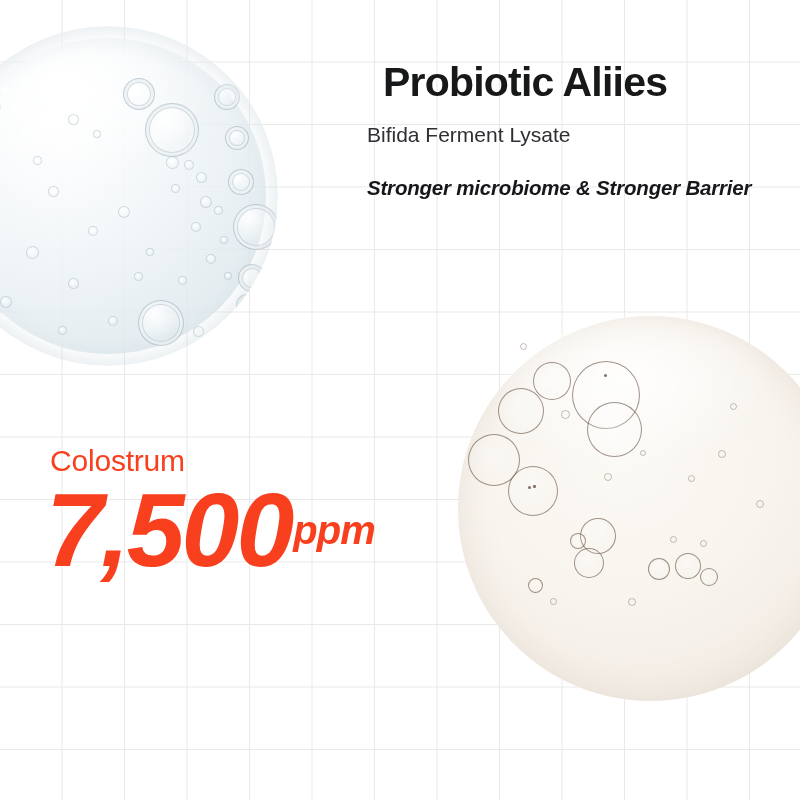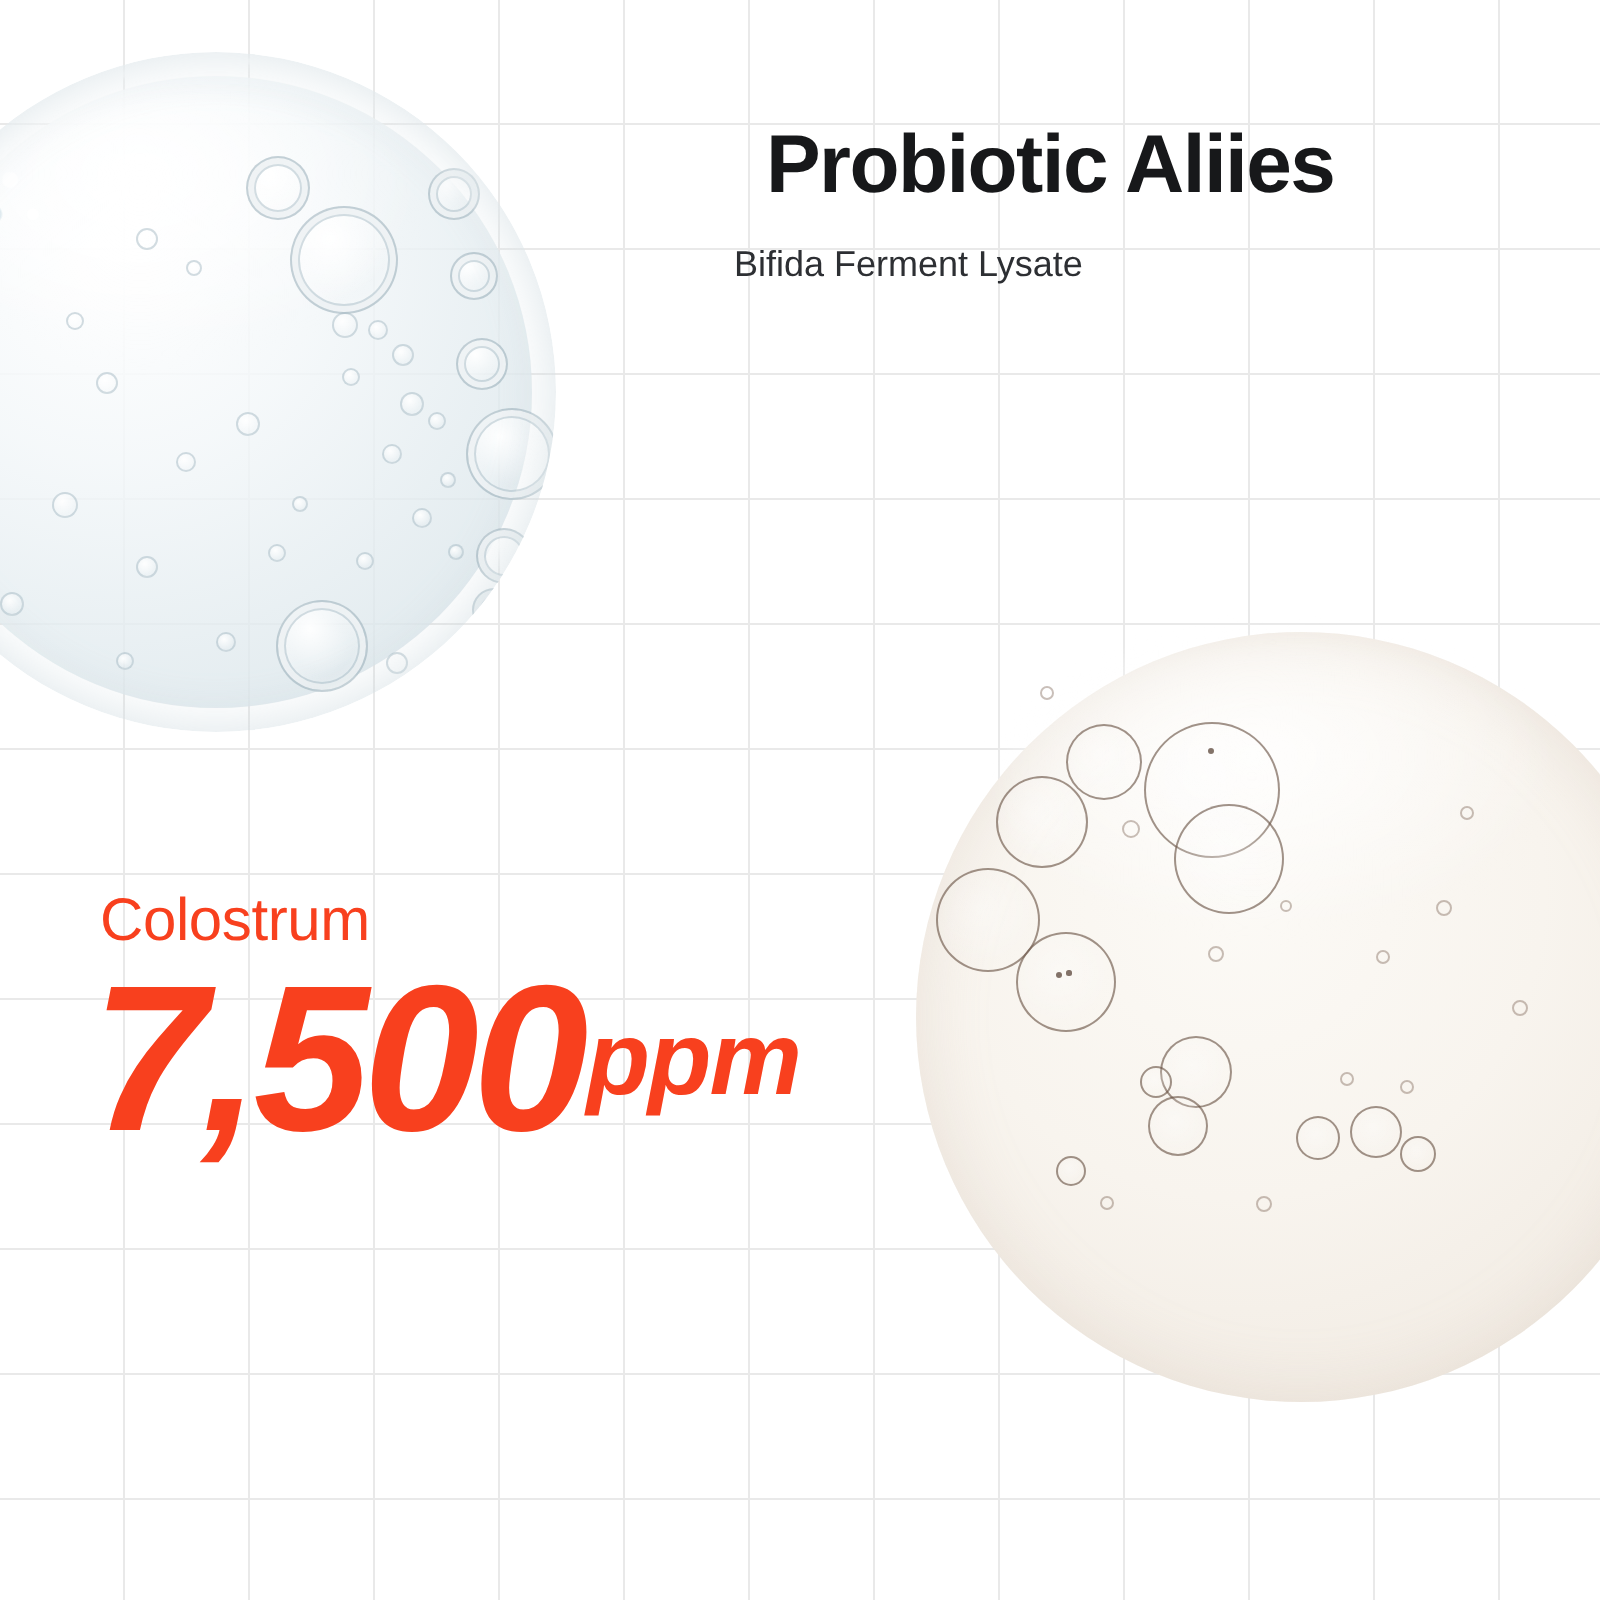--- a/index.html
+++ b/index.html
@@ -206,21 +206,21 @@
   .headline {
     margin: 16px;
     font-size: 41px;
     font-weight: 700;
     letter-spacing: -0.8px;
     color: #17181a;
     line-height: 1.08;
   }
   .sub-lines {
     margin: 12px 0 0 0;
-    font-size: 18px;
+    font-size: 21px;
     font-weight: 400;
     color: #2d2f33;
     line-height: 1.42;
   }
   .tagline {
     margin: 26px 0 0 0;
     font-size: 20.5px;
     font-weight: 700;
     font-style: italic;
     color: #16171a;
@@ -249,21 +249,21 @@
     white-space: nowrap;
   }
   .claim-number {
     font-size: 104px;
     font-weight: 700;
     font-style: italic;
     color: #f8401e;
     letter-spacing: -3px;
   }
   .claim-unit {
-    font-size: 52px;
+    font-size: 40px;
     font-weight: 700;
     font-style: italic;
     color: #f8401e;
     letter-spacing: -1px;
     margin-left: 2px;
   }
 
   .body-copy {
     position: absolute;
     left: 50px;
@@ -365,20 +365,21 @@
     <div class="omicro" style="left:356px;top:242px;width:6px;height:6px;"></div>
 
     <div class="outer-glass"></div>
   </div>
 
   <div class="head-block">
     <h1 class="headline">Probiotic Aliies</h1>
     <p class="sub-lines">
       <span>Bifida Ferment Lysate</span><br>
     </p>
+    <p class="tagline">Stronger microbiome &amp; Stronger Barrier</p>
   </div>
 
   <div class="claim-block">
     <p class="claim-label">Colostrum</p>
     <div class="claim-figure">
       <span class="claim-number">7,500</span>
       <span class="claim-unit">ppm</span>
     </div>
   </div>
 

